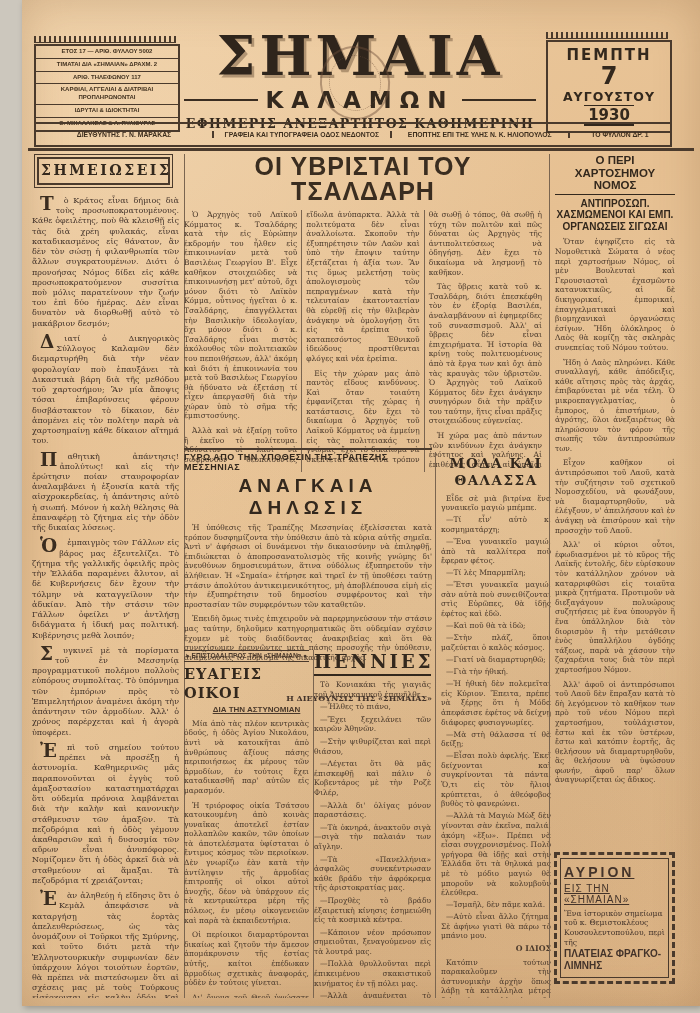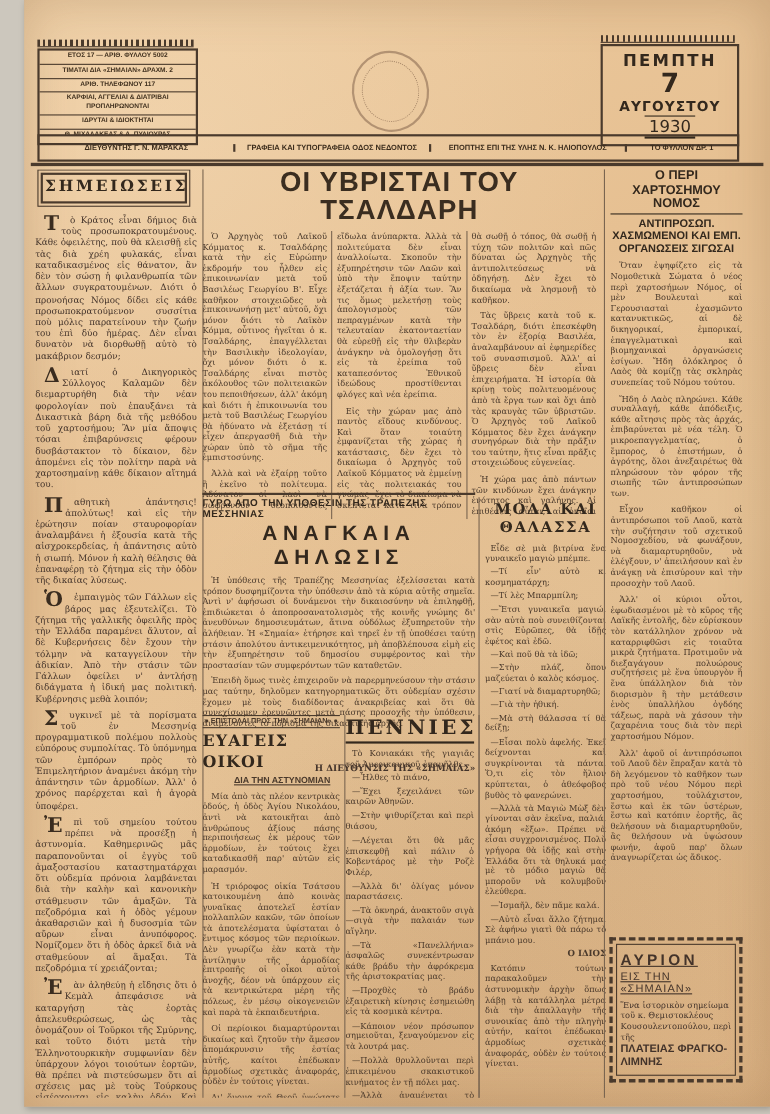--- a/index.html
+++ b/index.html
@@ -32,21 +32,21 @@
   #stamp{position:absolute;left:298px;top:46px;width:66px;height:70px;border:2px solid rgba(108,78,58,.45);
        border-radius:50%;transform:rotate(-14deg);}
   #stamp .inner{position:absolute;left:7px;top:7px;right:7px;bottom:7px;
        border:1px dotted rgba(108,78,58,.5);border-radius:50%;}
   #date-box{position:absolute;left:524px;top:40px;width:122px;border:2px solid #4a3a2c;
        text-align:center;font-family:"DejaVu Sans",sans-serif;color:#33281d;padding:4px 0 5px;}
   #orn-right{position:absolute;left:524px;top:32px;width:122px;}
   #db-day{font-size:15px;font-weight:bold;letter-spacing:2px;}
   #db-num{font-size:24px;font-weight:bold;line-height:1.05;}
   #db-month{font-size:12.5px;font-weight:bold;letter-spacing:1px;}
-  #db-year{font-size:15px;font-weight:normal;display:inline-block;border-top:1px solid #33281d;
+  #db-year{font-size:15px;font-weight:bold;display:inline-block;border-top:1px solid #33281d;
        border-bottom:2px solid #33281d;margin-top:1px;padding:0 4px;}
   #info-bar{position:absolute;left:12px;top:122px;width:634px;height:21px;border:2px solid #4a3a2c;
        display:flex;align-items:center;font-family:"Liberation Sans",sans-serif;
        font-size:6.8px;font-weight:bold;color:#3c2d1d;text-align:center;}
   #info-bar .cell{padding:0 4px;border-right:2px solid #4a3a2c;flex:1;}
   #info-bar .cell:last-child{border-right:none;flex:.55;}
   #header-rule{position:absolute;left:6px;top:148px;width:666px;border-top:3px solid #4a3a2c;}
   
   .bp{margin:0 0 5px;text-align:justify;text-indent:8px;}
   .body-txt{font-size:7.5px;line-height:1.28;color:#4a392b;}
@@ -115,20 +115,29 @@
   <div id="orn-left" class="ornament"></div>
   <div id="info-box">
     <div class="row">ΕΤΟΣ 17 — ΑΡΙΘ. ΦΥΛΛΟΥ 5002</div>
     <div class="row">ΤΙΜΑΤΑΙ ΔΙΑ «ΣΗΜΑΙΑΝ» ΔΡΑΧΜ. 2</div>
     <div class="row">ΑΡΙΘ. ΤΗΛΕΦΩΝΟΥ 117</div>
     <div class="row">ΚΑΡΦΙΑΙ, ΑΓΓΕΛΙΑΙ &amp; ΔΙΑΤΡΙΒΑΙ ΠΡΟΠΛΗΡΩΝΟΝΤΑΙ</div>
     <div class="row">ΙΔΡΥΤΑΙ &amp; ΙΔΙΟΚΤΗΤΑΙ</div>
     <div class="row">Θ. ΜΙΧΑΛΑΚΕΑΣ &amp; Α. ΠΥΛΙΟΥΡΑΣ</div>
   </div>
 
+  <div id="masthead">
+    <div id="mh-title">ΣΗΜΑΙΑ</div>
+    <div id="mh-sub">
+      <div class="mh-rule"></div>
+      <div id="mh-sub-text">ΚΑΛΑΜΩΝ</div>
+      <div class="mh-rule"></div>
+    </div>
+    <div id="mh-tagline">ΕΦΗΜΕΡΙΣ ΑΝΕΞΑΡΤΗΤΟΣ ΚΑΘΗΜΕΡΙΝΗ</div>
+  </div>
 
   <div id="stamp">
     <div class="inner"></div>
   </div>
 
   <div id="orn-right" class="ornament"></div>
   <div id="date-box">
     <div id="db-day">ΠΕΜΠΤΗ</div>
     <div id="db-num">7</div>
     <div id="db-month">ΑΥΓΟΥΣΤΟΥ</div>
@@ -207,26 +216,28 @@
         <p class="bp">—Πολλὰ θρυλλοῦνται περὶ ἐπικειμένου σκακιστικοῦ κινήματος ἐν τῇ πόλει μας.</p>
         <p class="bp">—Ἀλλὰ ἀναμένεται τὸ σύνθημα διὰ νὰ ἐκδηλωθῇ αὐτὸ ἐν ὄψει τῆς ἐποχῆς.</p>
       </div>
   </div>
 
   <div id="moda" class="body-txt">
     <div id="moda-headline">ΜΟΔΑ ΚΑΙ ΘΑΛΑΣΣΑ</div>
     <div>
         <p class="bp">Εἶδε σὲ μιὰ βιτρίνα ἕνα γυναικεῖο μαγιὼ μπέμπε.</p>
         <p class="bp">—Τί εἶν' αὐτὸ κ. κοσμηματάρχη;</p>
+        <p class="bp">—Ἕνα γυναικεῖο μαγιώ, ἀπὸ τὰ καλλίτερα ποὺ ἔφεραν φέτος.</p>
         <p class="bp">—Τί λὲς Μπαρμπίλη;</p>
         <p class="bp">—Ἔτσι γυναικεῖα μαγιώ, σὰν αὐτὰ ποὺ συνειθίζονται στὶς Εὐρῶπες, θὰ ἰδῇς ἐφέτος καὶ ἐδῶ.</p>
         <p class="bp">—Καὶ ποῦ θὰ τὰ ἰδῶ;</p>
         <p class="bp">—Στὴν πλάζ, ὅπου μαζεύεται ὁ καλὸς κόσμος.</p>
         <p class="bp">—Γιατί νὰ διαμαρτυρηθῶ;</p>
         <p class="bp">—Γιὰ τὴν ἠθική.</p>
+        <p class="bp">—Ἡ ἠθικὴ δὲν πολεμεῖται εἰς Κύριον. Ἔπειτα, πρέπει νὰ ξέρῃς ὅτι ἡ Μόδα ἀπεφάσισε ἐφέτος νὰ δείχνῃ διάφορες φυσιογνωμίες.</p>
         <p class="bp">—Μὰ στὴ θάλασσα τί θὰ δείξῃ;</p>
         <p class="bp">—Εἶσαι πολὺ ἀφελής. Ἐκεῖ δείχνονται καὶ συγκρίνονται τὰ πάντα. Ὅ,τι εἰς τὸν ἥλιον κρύπτεται, ὁ ἀθεόφοβος βυθὸς τὸ φανερώνει.</p>
         <p class="bp">—Ἀλλὰ τὰ Μαγιὼ Μὼξ δὲν γίνονται σὰν ἐκεῖνα, παλιά, ἀκόμη «ἔξω». Πρέπει νὰ εἶσαι συγχρονισμένος. Πολὺ γρήγορα θὰ ἰδῇς καὶ στὴν Ἑλλάδα ὅτι τὰ θηλυκά μας μὲ τὸ μόδιο μαγιὼ θὰ μποροῦν νὰ κολυμβοῦν ἐλεύθερα.</p>
         <p class="bp">—Ἰσμαῆλ, δὲν πᾶμε καλά.</p>
         <p class="bp">—Αὐτὸ εἶναι ἄλλο ζήτημα. Σὲ ἀφήνω γιατὶ θὰ πάρω τὸ μπάνιο μου.</p>
       </div>
     <div class="sig-right">Ο ΙΔΙΟΣ</div>
     <p class="bp">Κατόπιν τούτων παρακαλοῦμεν τὴν ἀστυνομικὴν ἀρχὴν ὅπως λάβῃ τὰ κατάλληλα μέτρα διὰ τὴν ἀπαλλαγὴν τῆς συνοικίας ἀπὸ τὴν πληγὴν αὐτήν, καίτοι ἐπέδωκαν ἁρμοδίως σχετικὰς ἀναφοράς, οὐδὲν ἐν τούτοις γίνεται.</p>
 
   </div>

